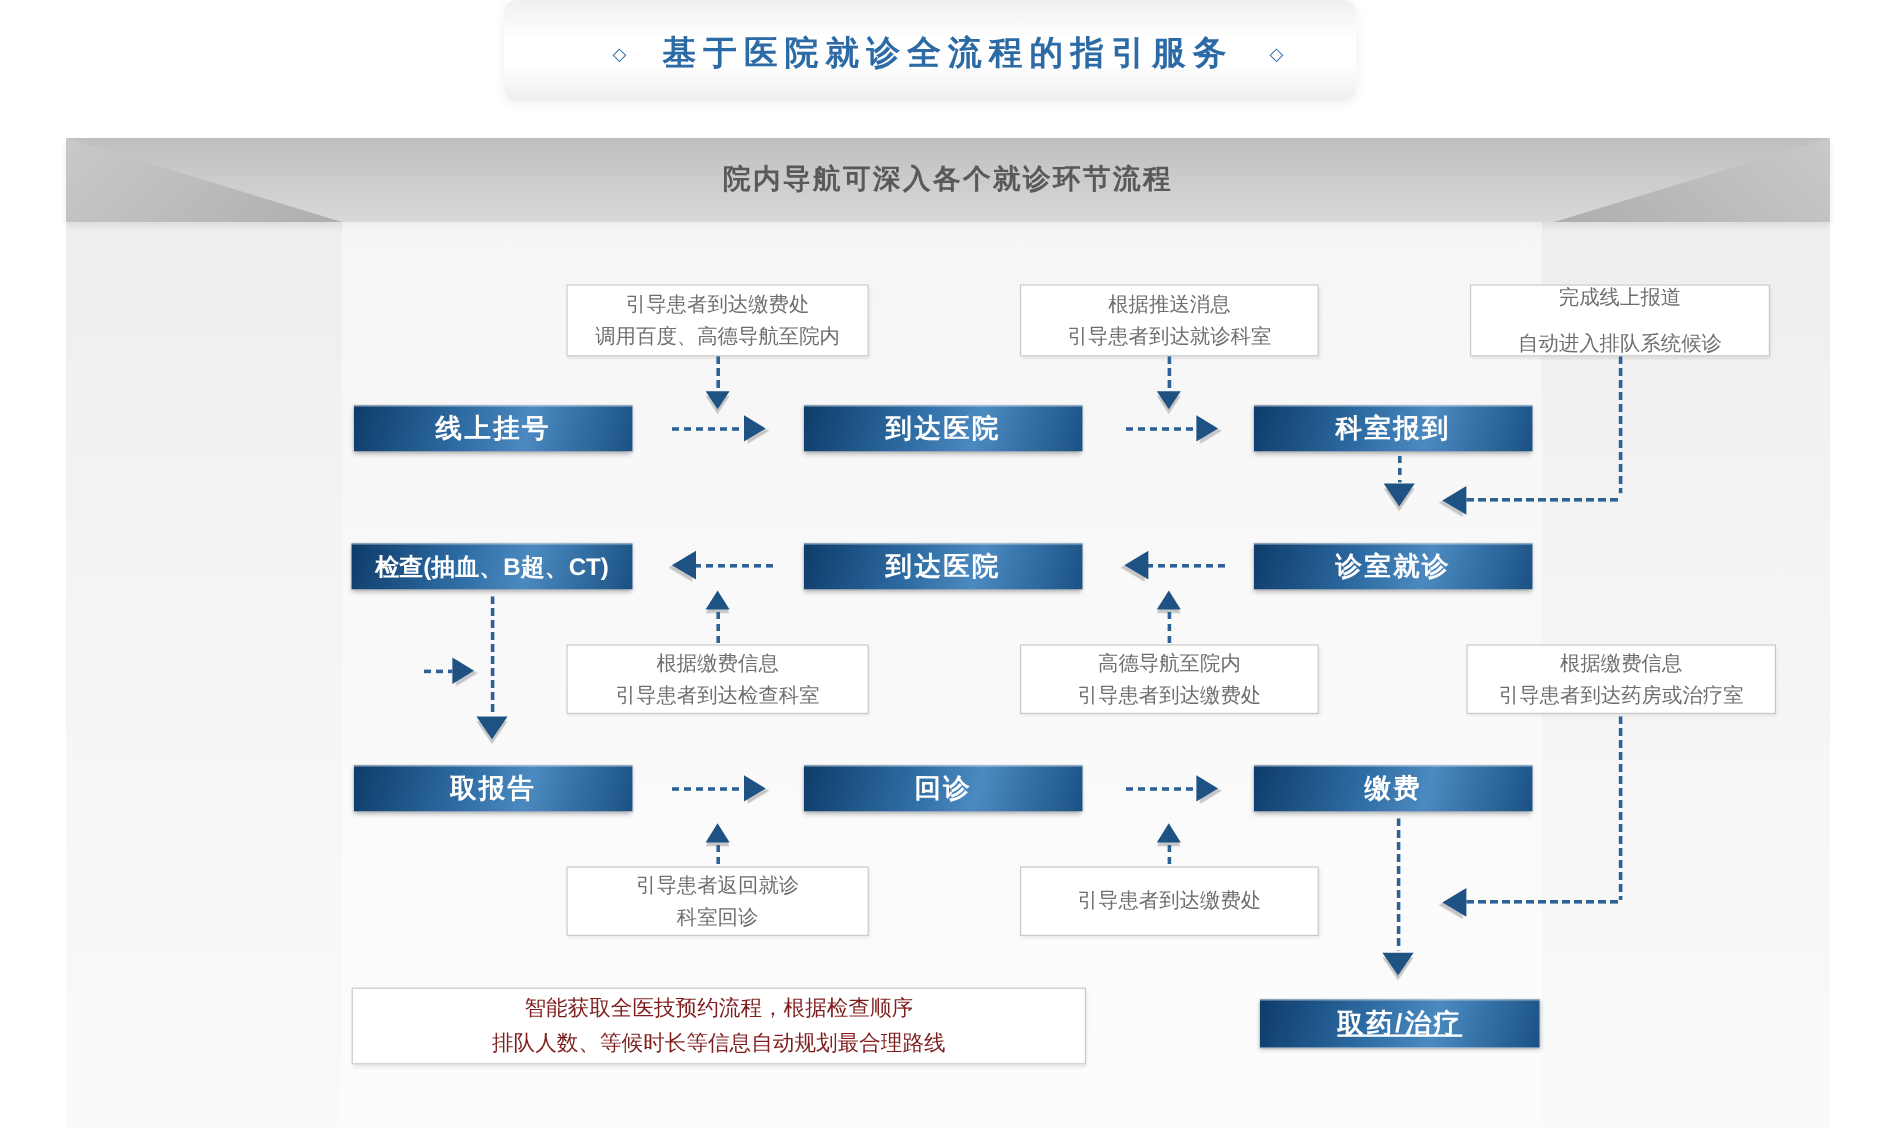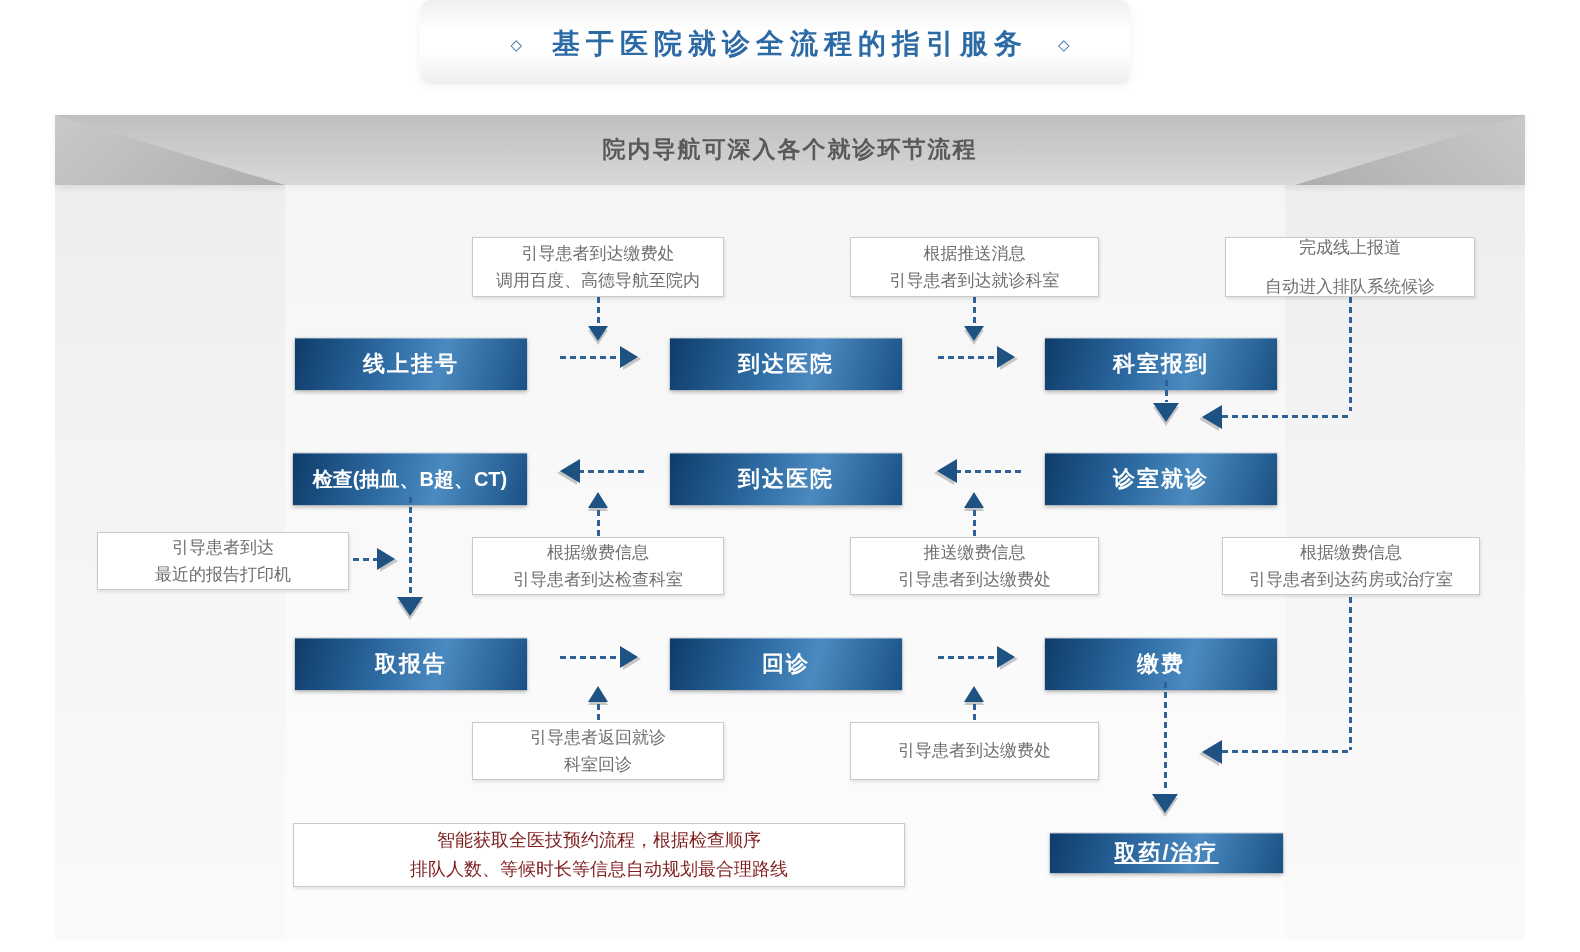--- a/index.html
+++ b/index.html
@@ -25,21 +25,21 @@
   .corner-left{left:0;background:linear-gradient(135deg,#c9c9c9,#aeaeae);
                clip-path:polygon(0 0,100% 100%,0 100%);}
   .corner-right{right:0;background:linear-gradient(225deg,#c9c9c9,#aeaeae);
                 clip-path:polygon(100% 0,100% 100%,0 100%);}
   .panel-header-text{position:absolute;left:0;top:19px;width:100%;text-align:center;
                      font-size:23px;font-weight:bold;color:#595959;letter-spacing:2px;}
   .center-col{position:absolute;left:230px;top:70px;width:1000px;height:755px;
               background:rgba(255,255,255,.45);}
 
   
-  .bar{position:absolute;width:232px;height:52px;display:flex;align-items:center;justify-content:center;
+  .bar{position:absolute;width:232px;height:38px;display:flex;align-items:center;justify-content:center;
        color:#ffffff;font-weight:bold;font-size:22px;letter-spacing:2px;white-space:nowrap;
        background:linear-gradient(105deg,#0e3c6a 0%,#2f6da5 40%,#4b8ac0 62%,#1a5184 100%);
        box-shadow:0 2px 4px rgba(0,0,0,.28),0 0 0 1px #e6e9ec,inset 0 1px 0 rgba(255,255,255,.35);}
   .b-r1c1{left:295px;top:338px;}
   .b-r1c2{left:670px;top:338px;}
   .b-r1c3{left:1045px;top:338px;}
   .b-r2c1{left:293px;top:453px;width:234px;font-size:20px;letter-spacing:0;}
   .b-r2c2{left:670px;top:453px;}
   .b-r2c3{left:1045px;top:453px;}
   .b-r3c1{left:295px;top:638px;}
@@ -119,30 +119,26 @@
     <div>调用百度、高德导航至院内</div>
   </div>
   <div class="note nB">
     <div>根据推送消息</div>
     <div>引导患者到达就诊科室</div>
   </div>
   <div class="note nC">
     <div>完成线上报道</div>
     <div>自动进入排队系统候诊</div>
   </div>
-  <div class="note nD">
-    <div>引导患者到达</div>
-    <div>最近的报告打印机</div>
-  </div>
   <div class="note nE">
     <div>根据缴费信息</div>
     <div>引导患者到达检查科室</div>
   </div>
   <div class="note nF">
-    <div>推送缴费信息</div>
+    <div>高德导航至院内</div>
     <div>引导患者到达缴费处</div>
   </div>
   <div class="note nG">
     <div>根据缴费信息</div>
     <div>引导患者到达药房或治疗室</div>
   </div>
   <div class="note nH">
     <div>引导患者返回就诊</div>
     <div>科室回诊</div>
   </div>

